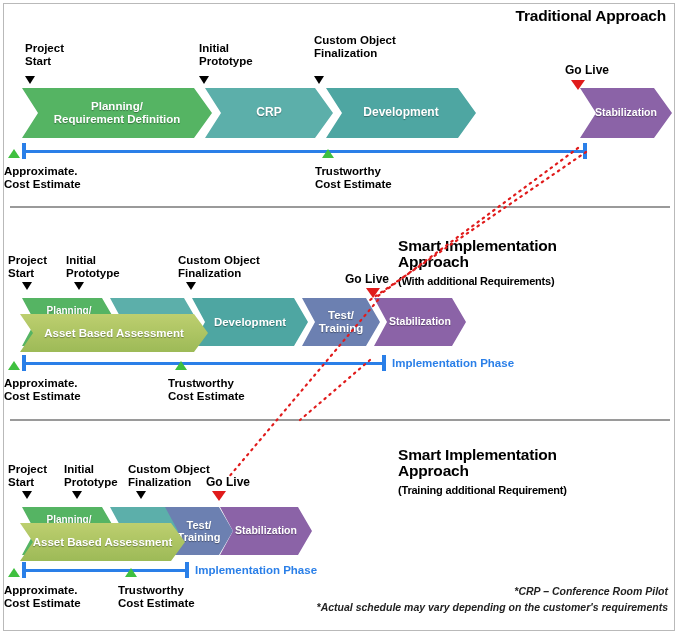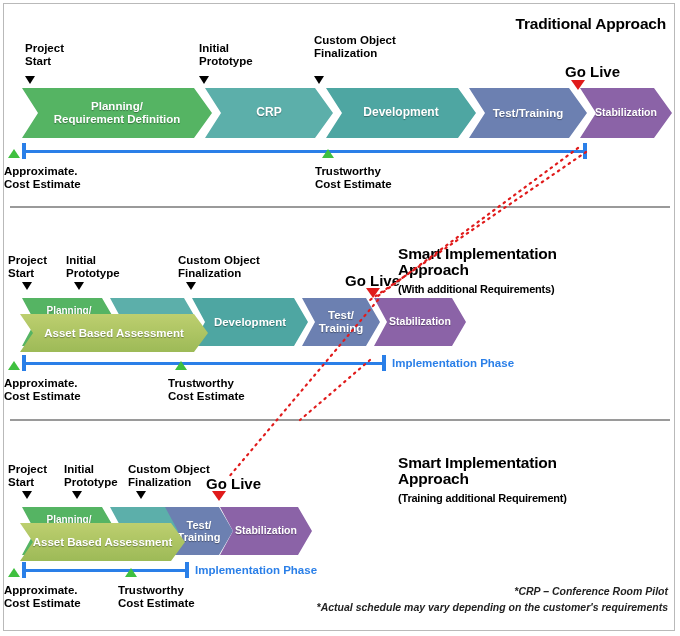--- a/index.html
+++ b/index.html
@@ -2,26 +2,26 @@
 <html><head>
 <meta charset="utf-8">
 <style>
   html,body{margin:0;padding:0;background:#ffffff;}
   body{font-family:"Liberation Sans",sans-serif;}
   #root{position:relative;width:680px;height:636px;background:#fff;overflow:hidden;}
   .frame{position:absolute;left:3px;top:3px;width:672px;height:628px;border:1.5px solid #b9b9b9;box-sizing:border-box;}
   .panel{position:absolute;left:0;width:680px;}
   .divider{position:absolute;left:10px;width:660px;height:1.5px;background:#9a9a9a;}
 
-  .title{position:absolute;font-weight:bold;color:#000;letter-spacing:-0.2px;line-height:1.05;margin-top:8px;}
+  .title{position:absolute;font-weight:bold;color:#000;letter-spacing:-0.2px;line-height:1.05;}
   .title.big{font-size:15.5px;}
   .title.sub{font-size:11px;}
 
   .mlabel{position:absolute;font-size:11.5px;font-weight:bold;color:#000;line-height:1.12;white-space:pre;}
-  .golive{position:absolute;font-size:15px;font-weight:bold;color:#000;white-space:nowrap;}
+  .golive{position:absolute;font-size:12px;font-weight:bold;color:#000;white-space:nowrap;}
 
   .tri-down{position:absolute;width:0;height:0;border-left:5.5px solid transparent;border-right:5.5px solid transparent;border-top:8px solid #000;}
   .tri-down.red{border-top-color:#e01b1b;border-left-width:7px;border-right-width:7px;border-top-width:10px;}
   .tri-up{position:absolute;width:0;height:0;border-left:6px solid transparent;border-right:6px solid transparent;border-bottom:9px solid #3fc03f;}
 
   .chev{position:absolute;display:flex;align-items:center;justify-content:center;
         color:#fff;font-weight:bold;text-align:center;line-height:1.12;
         text-shadow:0 1px 1px rgba(0,0,0,.35);}
   .chev span{position:relative;z-index:2;padding:0 2px;}
 
@@ -68,24 +68,20 @@
     <div class="chev" style="left:205px;top:88px;width:128px;height:50px;background:#5cafaa;font-size:12px;
         clip-path:polygon(0 0, calc(100% - 18px) 0, 100% 50%, calc(100% - 18px) 100%, 0 100%, 16px 50%);">
       <span style="white-space:pre-line">CRP</span>
       </div>
 
     <div class="chev" style="left:326px;top:88px;width:150px;height:50px;background:#4ea6a2;font-size:12px;
         clip-path:polygon(0 0, calc(100% - 18px) 0, 100% 50%, calc(100% - 18px) 100%, 0 100%, 16px 50%);">
       <span style="white-space:pre-line">Development</span>
       </div>
 
-    <div class="chev" style="left:469px;top:88px;width:118px;height:50px;background:#6c80b1;font-size:11.5px;
-        clip-path:polygon(0 0, calc(100% - 18px) 0, 100% 50%, calc(100% - 18px) 100%, 0 100%, 16px 50%);">
-      <span style="white-space:pre-line">Test/Training</span>
-      </div>
 
     <div class="chev" style="left:580px;top:88px;width:92px;height:50px;background:#8b63a7;font-size:10.5px;
         clip-path:polygon(0 0, calc(100% - 18px) 0, 100% 50%, calc(100% - 18px) 100%, 0 100%, 16px 50%);">
       <span style="white-space:pre-line">Stabilization</span>
       </div>
 
     <div class="implcap" style="left:22px;top:143px;height:16px;"></div>
     <div class="implbar" style="left:22px;top:150px;width:565px;"></div>
     <div class="implcap" style="left:583px;top:143px;height:16px;"></div>
 

